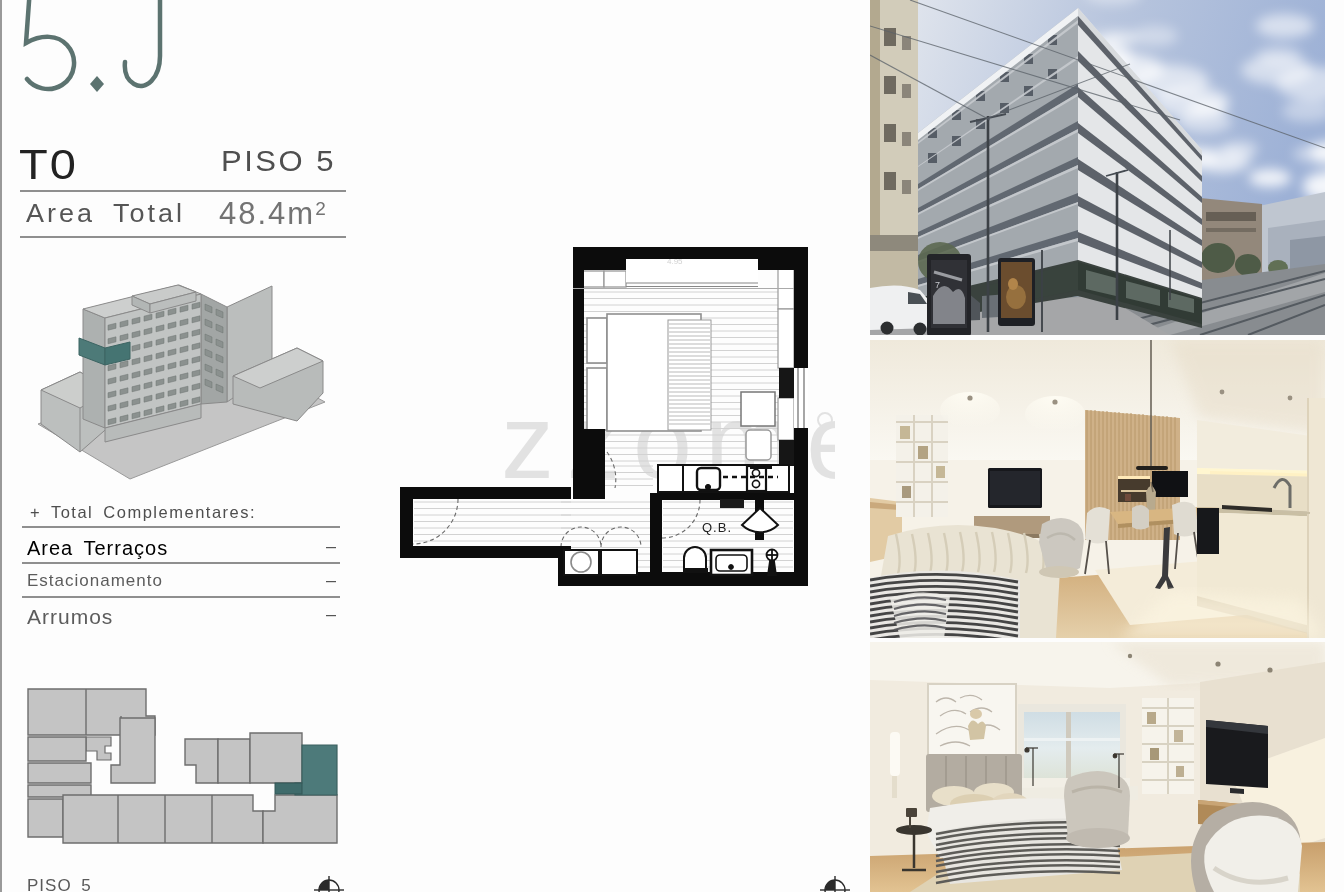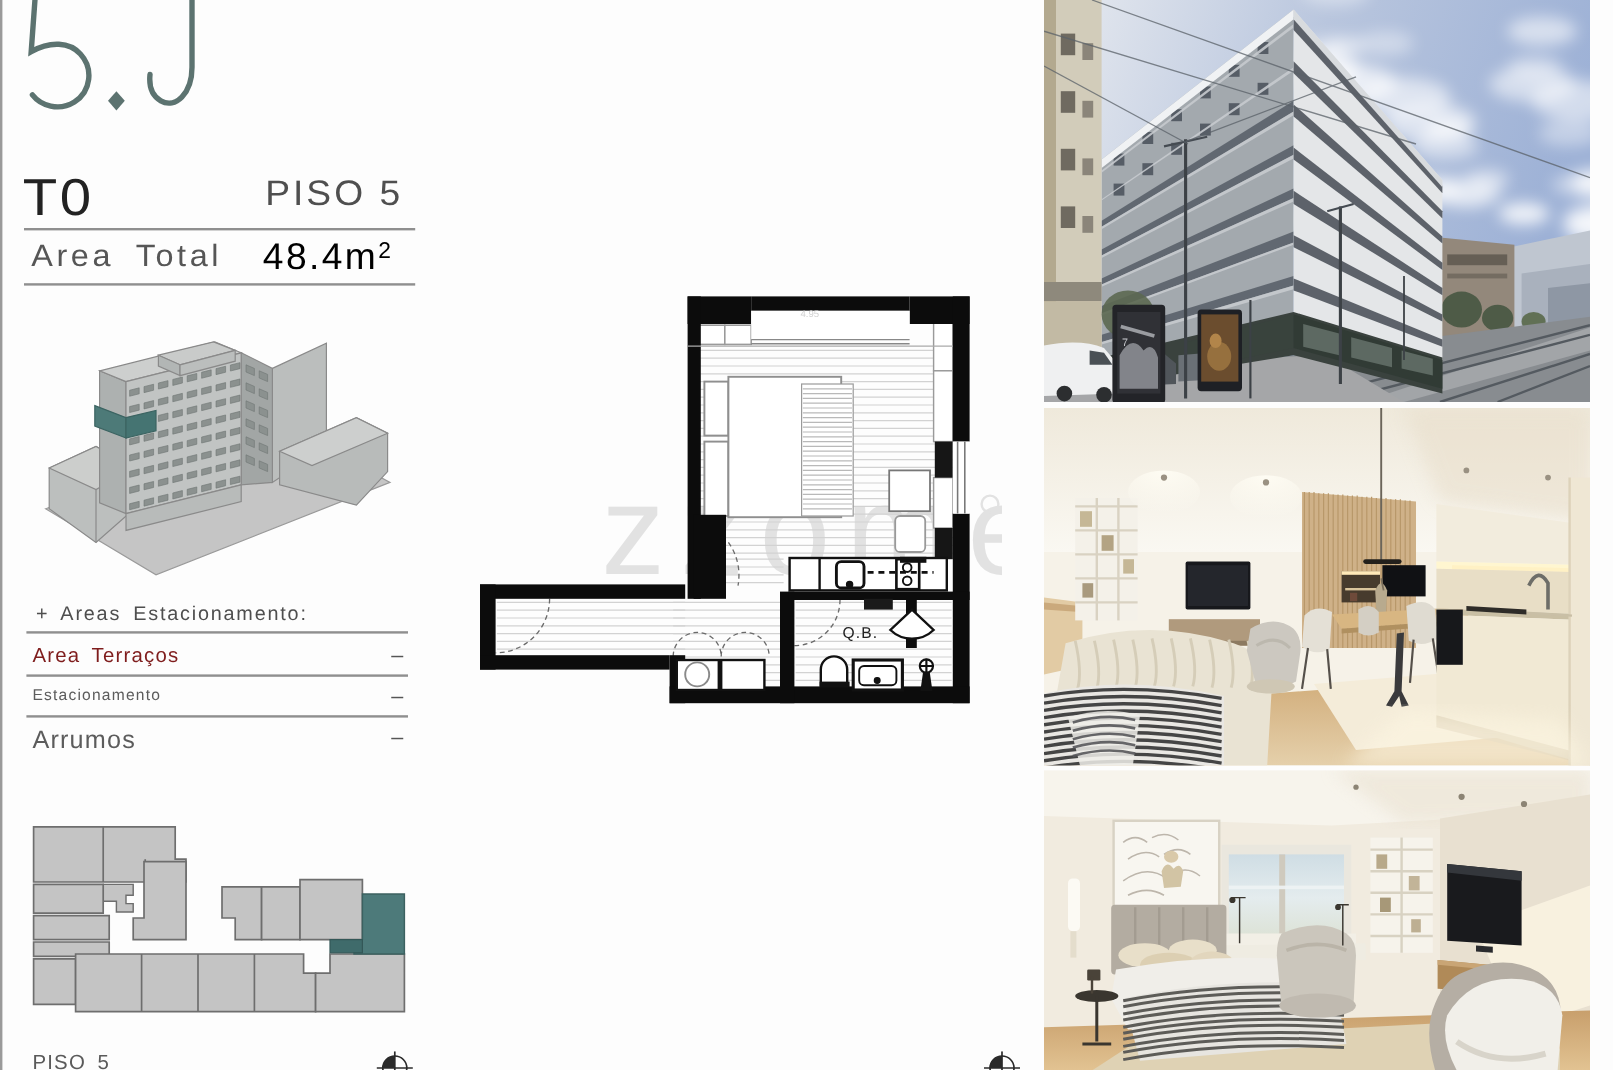--- a/index.html
+++ b/index.html
@@ -23,21 +23,21 @@
 </svg>
 
 <div class="abs" style="left:19px;top:139px;font-size:47px;color:#222;letter-spacing:2px;transform:scaleY(0.92);transform-origin:top;">T0</div>
 
 <div class="abs" style="left:221px;top:144px;font-size:31px;color:#4f4f4f;letter-spacing:2.5px;transform:scaleY(0.95);transform-origin:top;">PISO 5</div>
 
 <div class="hline" style="left:20px;top:190px;width:326px;"></div>
 
 <div class="abs" style="left:26px;top:199px;font-size:27px;color:#565656;letter-spacing:3px;word-spacing:8px;transform:scaleY(0.95);transform-origin:top;">Area Total</div>
 
-<div class="abs" style="left:219px;top:196px;font-size:31px;color:#000000;letter-spacing:2px;">48.4m<span style="font-size:19px;vertical-align:9px;">2</span></div>
+<div class="abs" style="left:219px;top:196px;font-size:31px;color:#737373;letter-spacing:2px;">48.4m<span style="font-size:19px;vertical-align:9px;">2</span></div>
 
 <div class="hline" style="left:20px;top:236px;width:326px;"></div>
 
 <svg class="abs" style="left:20px;top:252px;" width="320" height="232" viewBox="0 0 320 232">
   <g id="iso3d">
 <defs>
         <clipPath id="fclip">
           <polygon points="85,66 181,42 181,152 85,176"></polygon>
         </clipPath>
       </defs>
@@ -147,28 +147,28 @@
         <polygon points="196,132 203,135.0 203,141.0 196,138"></polygon>
       </g>
 
 <polygon points="59,86 85,96 85,113 59,103" fill="#4d7a78" stroke="#3c6462" stroke-width="1"></polygon>
 <polygon points="85,96 110,90 110,107 85,113" fill="#457472" stroke="#3c6462" stroke-width="1"></polygon>
 
 <polygon points="85,176 181,152 181,166 85,190" fill="#b8bbba" stroke="#8a8a8a" stroke-width="1"></polygon>
 </g>
 </svg>
 
-<div class="abs" style="left:30px;top:503px;font-size:16.5px;color:#4e4e4e;letter-spacing:1.5px;word-spacing:4px;">+ Areas Estacionamento:</div>
+<div class="abs" style="left:30px;top:503px;font-size:16.5px;color:#4e4e4e;letter-spacing:1.5px;word-spacing:4px;">+ Total Complementares:</div>
 <div class="hline" style="left:22px;top:526px;width:318px;"></div>
 
-<div class="abs" style="left:27px;top:537px;font-size:17px;color:#7f1d1d;letter-spacing:1px;word-spacing:4px;">Area Terraços</div>
+<div class="abs" style="left:27px;top:537px;font-size:20px;color:#000000;letter-spacing:1px;word-spacing:4px;">Area Terraços</div>
 <div class="abs" style="left:326px;top:536px;font-size:18px;color:#555;">–</div>
 <div class="hline" style="left:22px;top:562px;width:318px;"></div>
 
-<div class="abs" style="left:27px;top:571px;font-size:13px;color:#5c5c5c;letter-spacing:1px;">Estacionamento</div>
+<div class="abs" style="left:27px;top:571px;font-size:17px;color:#5c5c5c;letter-spacing:1px;">Estacionamento</div>
 <div class="abs" style="left:326px;top:570px;font-size:18px;color:#555;">–</div>
 <div class="hline" style="left:22px;top:596px;width:318px;"></div>
 
 <div class="abs" style="left:27px;top:605px;font-size:21px;color:#5c5c5c;letter-spacing:1px;">Arrumos</div>
 <div class="abs" style="left:326px;top:604px;font-size:18px;color:#555;">–</div>
 
 <svg class="abs" style="left:15px;top:680px;" width="330" height="170" viewBox="0 0 330 170">
   <g id="plate">
 
 <polygon points="13,9 131,9 131,36 140,36 140,55 13,55" fill="#c4c4c4" stroke="#6e6e6e" stroke-width="1.4"></polygon>

